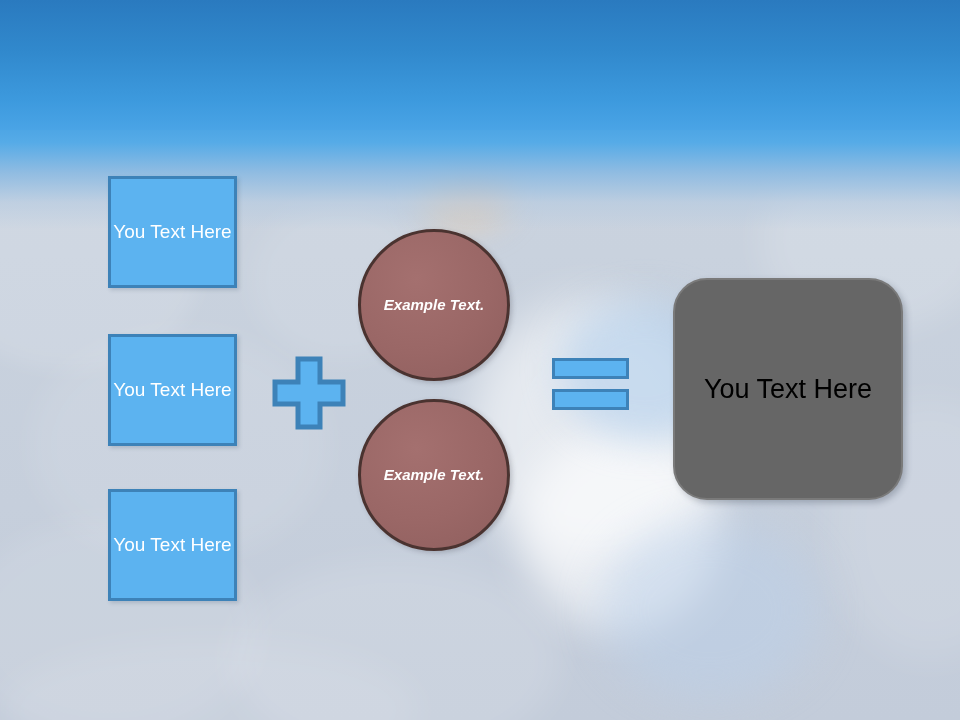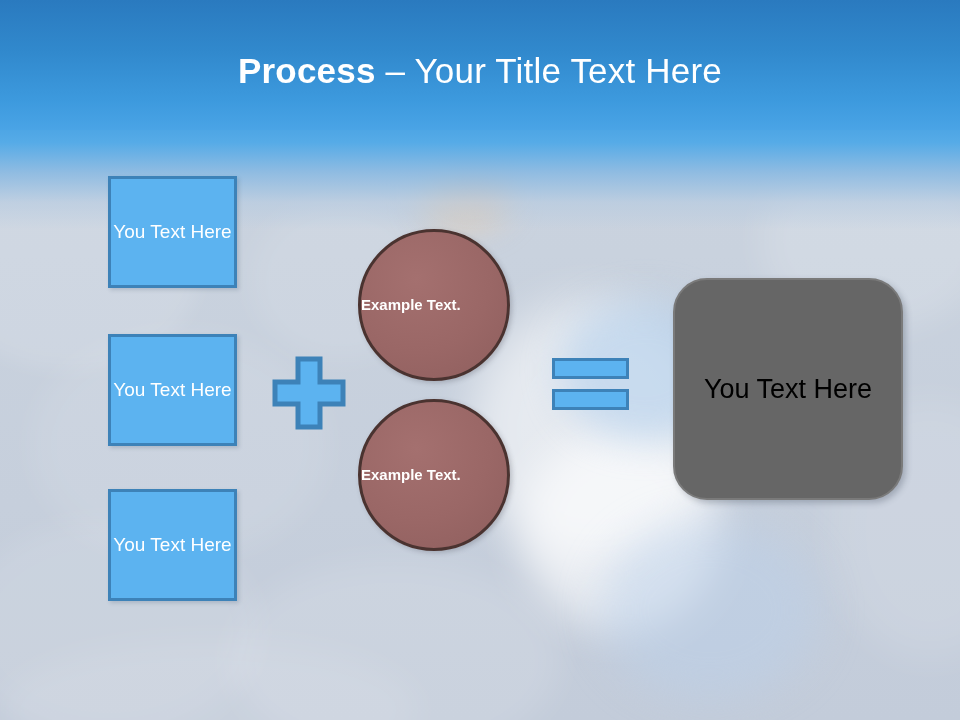--- a/index.html
+++ b/index.html
@@ -107,22 +107,24 @@
     width: 152px;
     height: 152px;
     box-sizing: border-box;
     border-radius: 50%;
     background: radial-gradient(circle at 38% 32%, #a4706f 0%, #9a6766 55%, #8e5e5d 100%);
     border: 3px solid #4a3330;
     color: #ffffff;
     font-size: 15px;
     line-height: 24px;
     font-weight: bold;
+    font-style: italic;
     display: flex;
     align-items: center;
+    justify-content: center;
     text-align: center;
     box-shadow: 2px 2px 5px rgba(60,60,70,0.25);
   }
   #circle1 { left: 358px; top: 229px; }
   #circle2 { left: 358px; top: 399px; }
 
   
   .equals {
     position: absolute;
     left: 552px;
@@ -180,23 +182,20 @@
   <div class="blob" style="left:420px;top:160px;width:90px;height:70px;background:rgba(236,204,168,0.55);filter:blur(16px);"></div>
   <div class="blob" style="left:440px;top:140px;width:70px;height:60px;background:rgba(244,182,150,0.35);filter:blur(14px);"></div>
   <div class="blob" style="left:760px;top:150px;width:230px;height:180px;background:rgba(255,255,255,0.16);filter:blur(16px);"></div>
   <div class="blob" style="left:830px;top:400px;width:200px;height:260px;background:rgba(255,255,255,0.12);filter:blur(18px);"></div>
   <div class="blob" style="left:250px;top:200px;width:180px;height:160px;background:rgba(255,255,255,0.10);filter:blur(14px);"></div>
   <div class="blob" style="left:0px;top:640px;width:420px;height:140px;background:rgba(255,255,255,0.10);filter:blur(16px);"></div>
 
   <div class="bg-sky"></div>
   <div class="title-band"></div>
 
-  <div class="title">
-    <span class="strong">Process</span><span class="light"> – Your Title Text Here</span>
-  </div>
 
   <div class="blue-box" id="box1">
     <span>You Text Here</span>
   </div>
   <div class="blue-box" id="box2">
     <span>You Text Here</span>
   </div>
   <div class="blue-box" id="box3">
     <span>You Text Here</span>
   </div>

